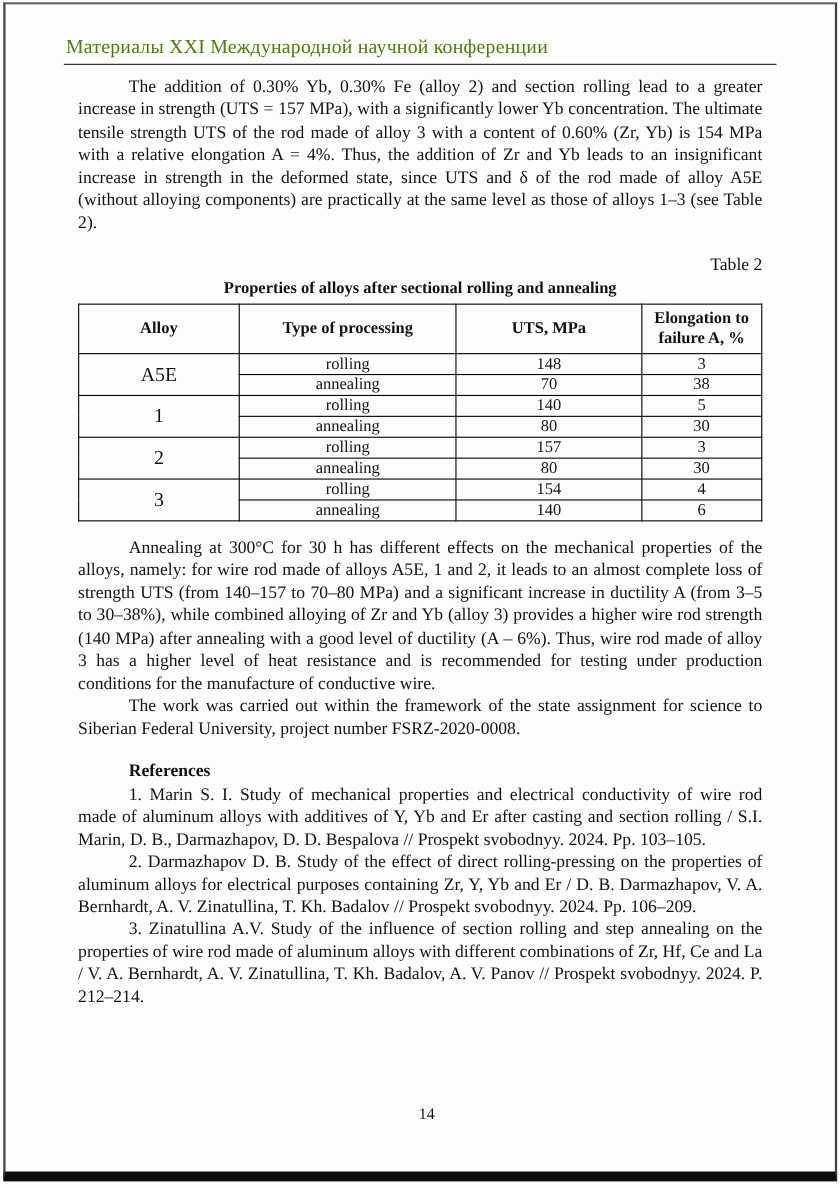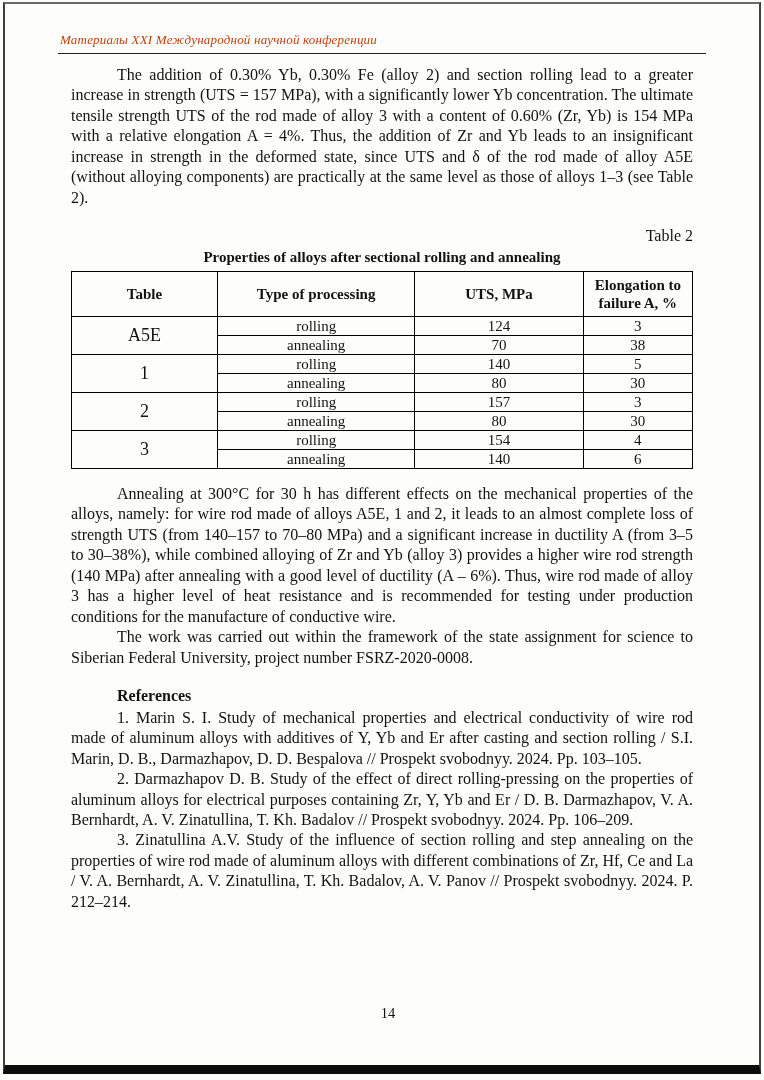--- a/index.html
+++ b/index.html
@@ -21,25 +21,24 @@
     position: absolute;
     top: 2px; left: 3px; right: 3px; bottom: 6px;
     border-top: 2px solid #6a6a6a;
     border-left: 2px solid #3f3f3f;
     border-right: 2px solid #3f3f3f;
     border-bottom: 9px solid #0c0c0c;
     pointer-events: none;
   }
   .running-head { padding: 32px 58px 0; }
   .running-title {
-    font-size: 13px;
+    font-size: 18px;
     letter-spacing: 0.2px;
-    color: #c2410c;
+    color: #4d7c0f;
     padding-left: 2px;
-    font-style: italic;
   }
   .head-rule { margin-top: 5px; border-bottom: 1.5px solid #222; }
   .content {
     padding: 11px 71px 0;
     font-size: 16px;
     line-height: 1.28;
     text-align: justify;
   }
   .content p { margin: 0; }
   .para { text-indent: 46px; }
@@ -100,31 +99,31 @@
 
     <table class="props">
       <colgroup>
         <col style="width:23.5%">
         <col style="width:31.8%">
         <col style="width:27.1%">
         <col style="width:17.6%">
       </colgroup>
       <thead>
         <tr>
-          <th>Table</th>
+          <th>Alloy</th>
           <th>Type of processing</th>
           <th>UTS, MPa</th>
           <th>Elongation to failure A, %</th>
         </tr>
       </thead>
       <tbody>
         <tr>
           <td class="alloy-cell" rowspan="2">A5E</td>
           <td>rolling</td>
-          <td>124</td>
+          <td>148</td>
           <td>3</td>
         </tr>
         <tr>
           <td>annealing</td>
           <td>70</td>
           <td>38</td>
         </tr>
         <tr>
           <td class="alloy-cell" rowspan="2">1</td>
           <td>rolling</td>

